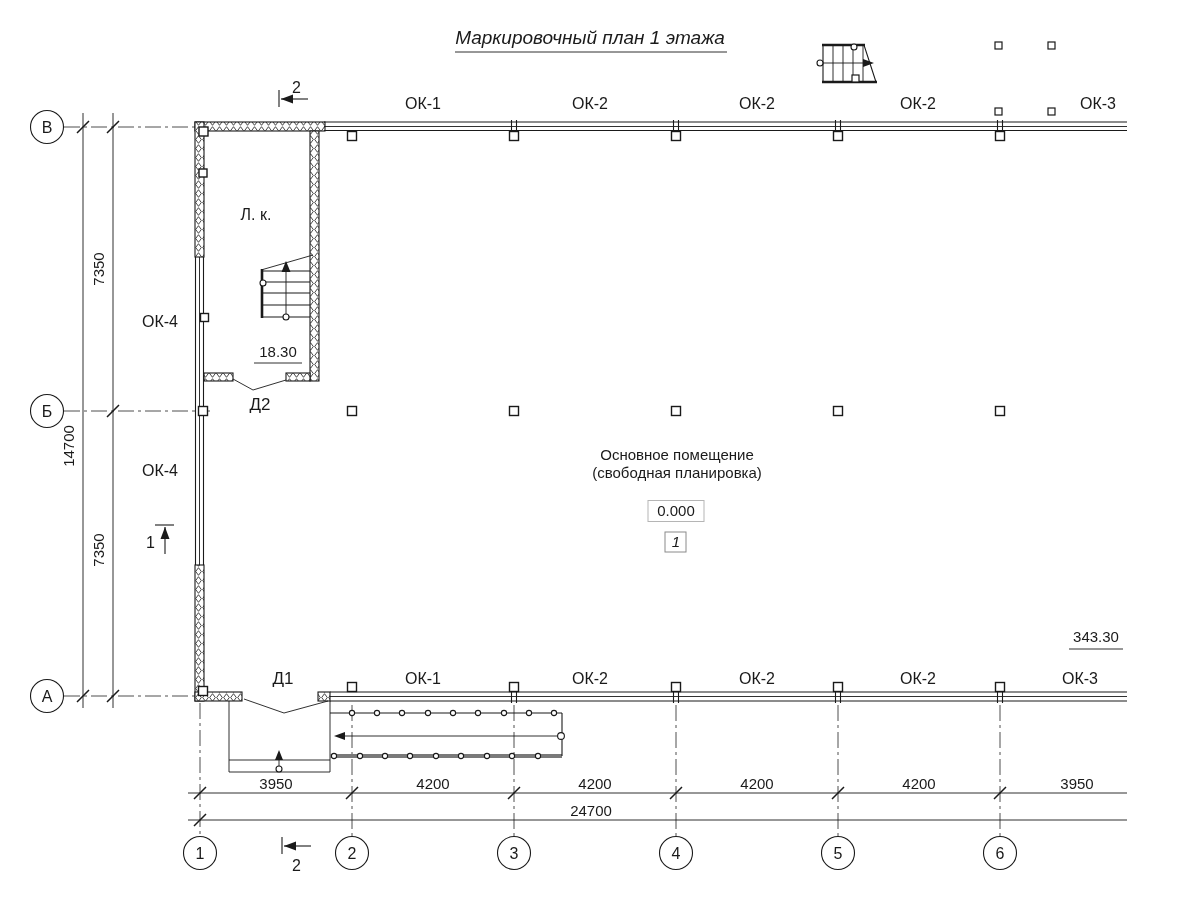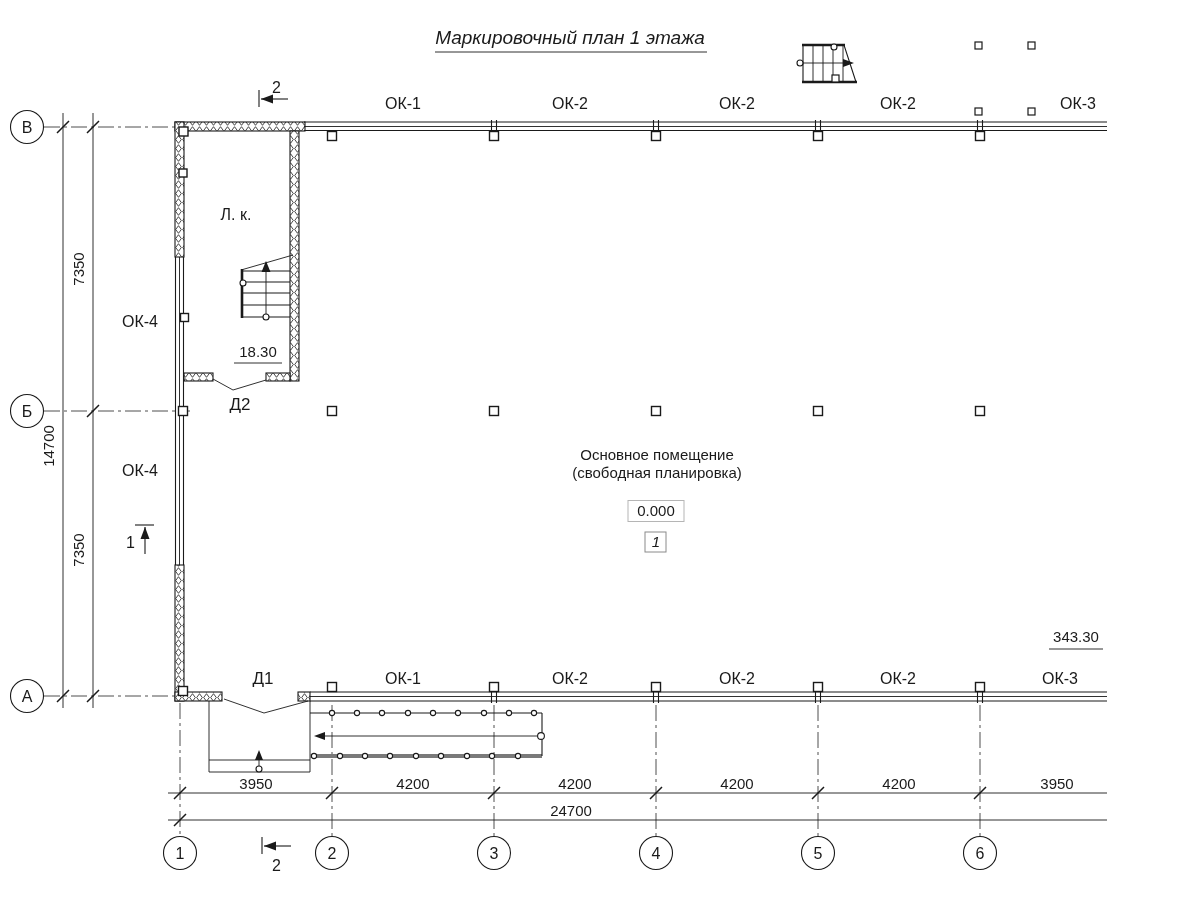--- a/index.html
+++ b/index.html
@@ -1,16 +1,16 @@
 <!DOCTYPE html>
 <html><head>
 <meta charset="utf-8">
 <style>
   html,body{margin:0;padding:0;background:#fff;}
-  .page{width:1107px;height:900px;position:relative;background:#fff;overflow:hidden;}
+  .page{width:1107px;height:900px;position:relative;background:#fff;overflow:hidden;padding-left:20px;}
   svg{display:block;}
   text{font-family:"Liberation Sans","DejaVu Sans",sans-serif;fill:#1a1a1a;}
   .t-title{font-size:19px;font-style:italic;}
   .t-label{font-size:16px;}
   .t-dim{font-size:15px;}
   .t-small{font-size:15px;}
   .t-door{font-size:17px;}
   .t-axis{font-size:16px;}
   .t-italic{font-style:italic;}
   .ln{stroke:#1a1a1a;stroke-width:1.1;fill:none;}

